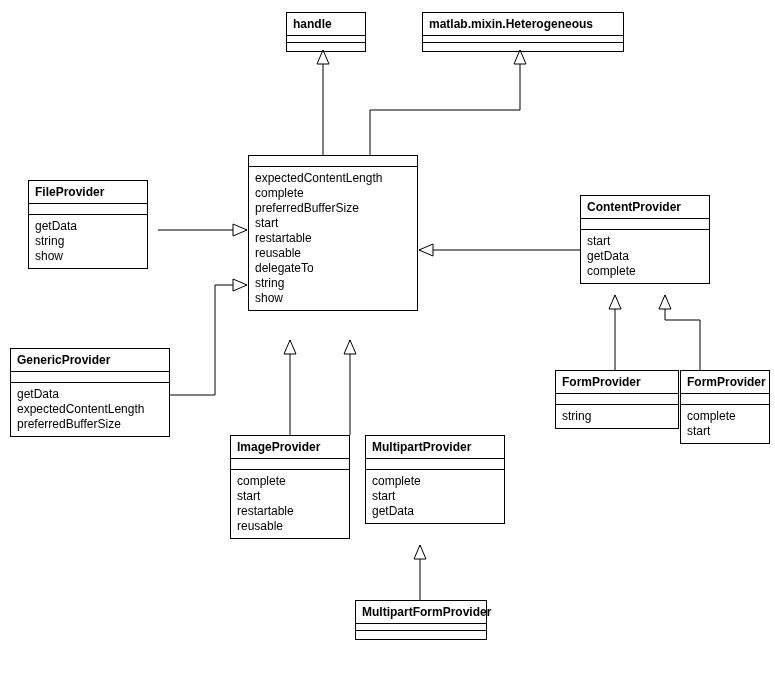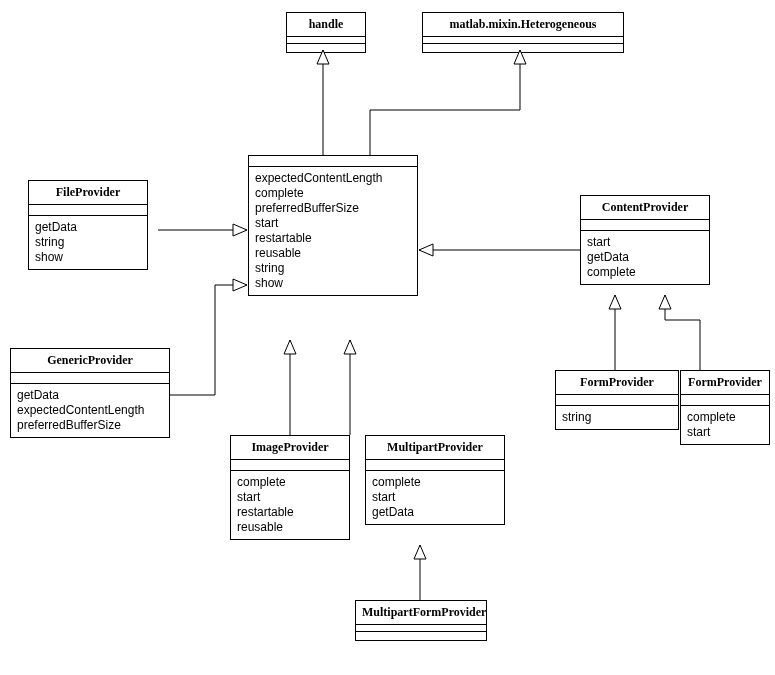--- a/index.html
+++ b/index.html
@@ -17,26 +17,24 @@
     width: 775px;
     height: 675px;
   }
   .class-box {
     position: absolute;
     border: 1px solid #000;
     background: #fff;
     box-sizing: border-box;
   }
   .class-name {
-    text-align: center;
     font-weight: bold;
     padding: 4px 6px;
     border-bottom: 1px solid #000;
     white-space: nowrap;
-    font-family: Liberation Serif, serif;
   }
   .class-attrs {
     min-height: 6px;
     border-bottom: 1px solid #000;
   }
   .class-ops {
     padding: 4px 6px;
   }
   .class-ops div {
     white-space: nowrap;
@@ -70,20 +68,21 @@
 
   <div class="class-box" style="left:248px; top:155px; width:170px;">
     <div class="class-attrs" style="min-height:10px;"></div>
     <div class="class-ops">
       <div>expectedContentLength</div>
       <div>complete</div>
       <div>preferredBufferSize</div>
       <div>start</div>
       <div>restartable</div>
       <div>reusable</div>
+      <div>delegateTo</div>
       <div>string</div>
       <div>show</div>
     </div>
   </div>
 
   <div class="class-box" style="left:28px; top:180px; width:120px;">
     <div class="class-name">FileProvider</div>
     <div class="class-attrs" style="min-height:10px;"></div>
     <div class="class-ops">
       <div>getData</div>

